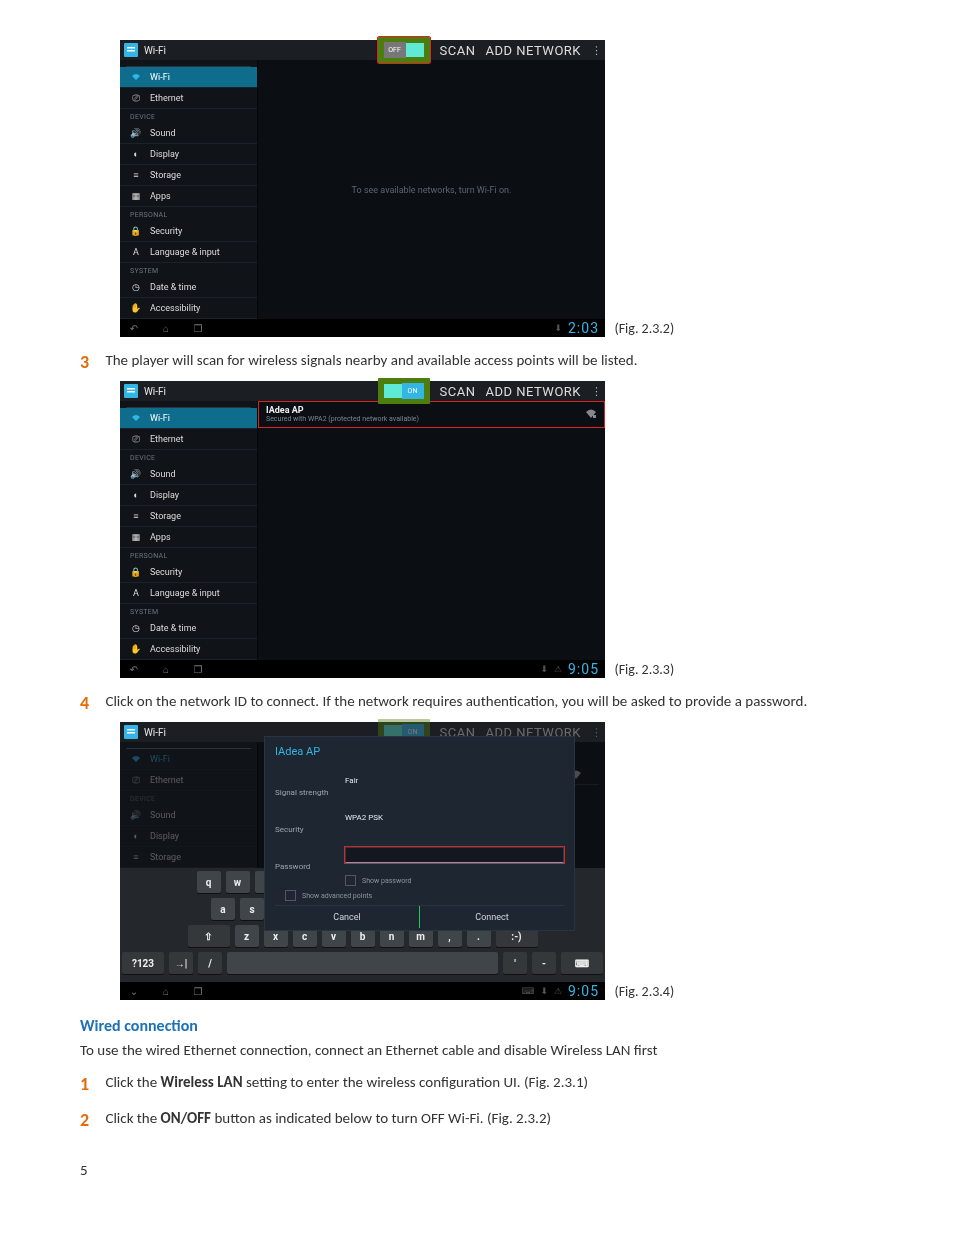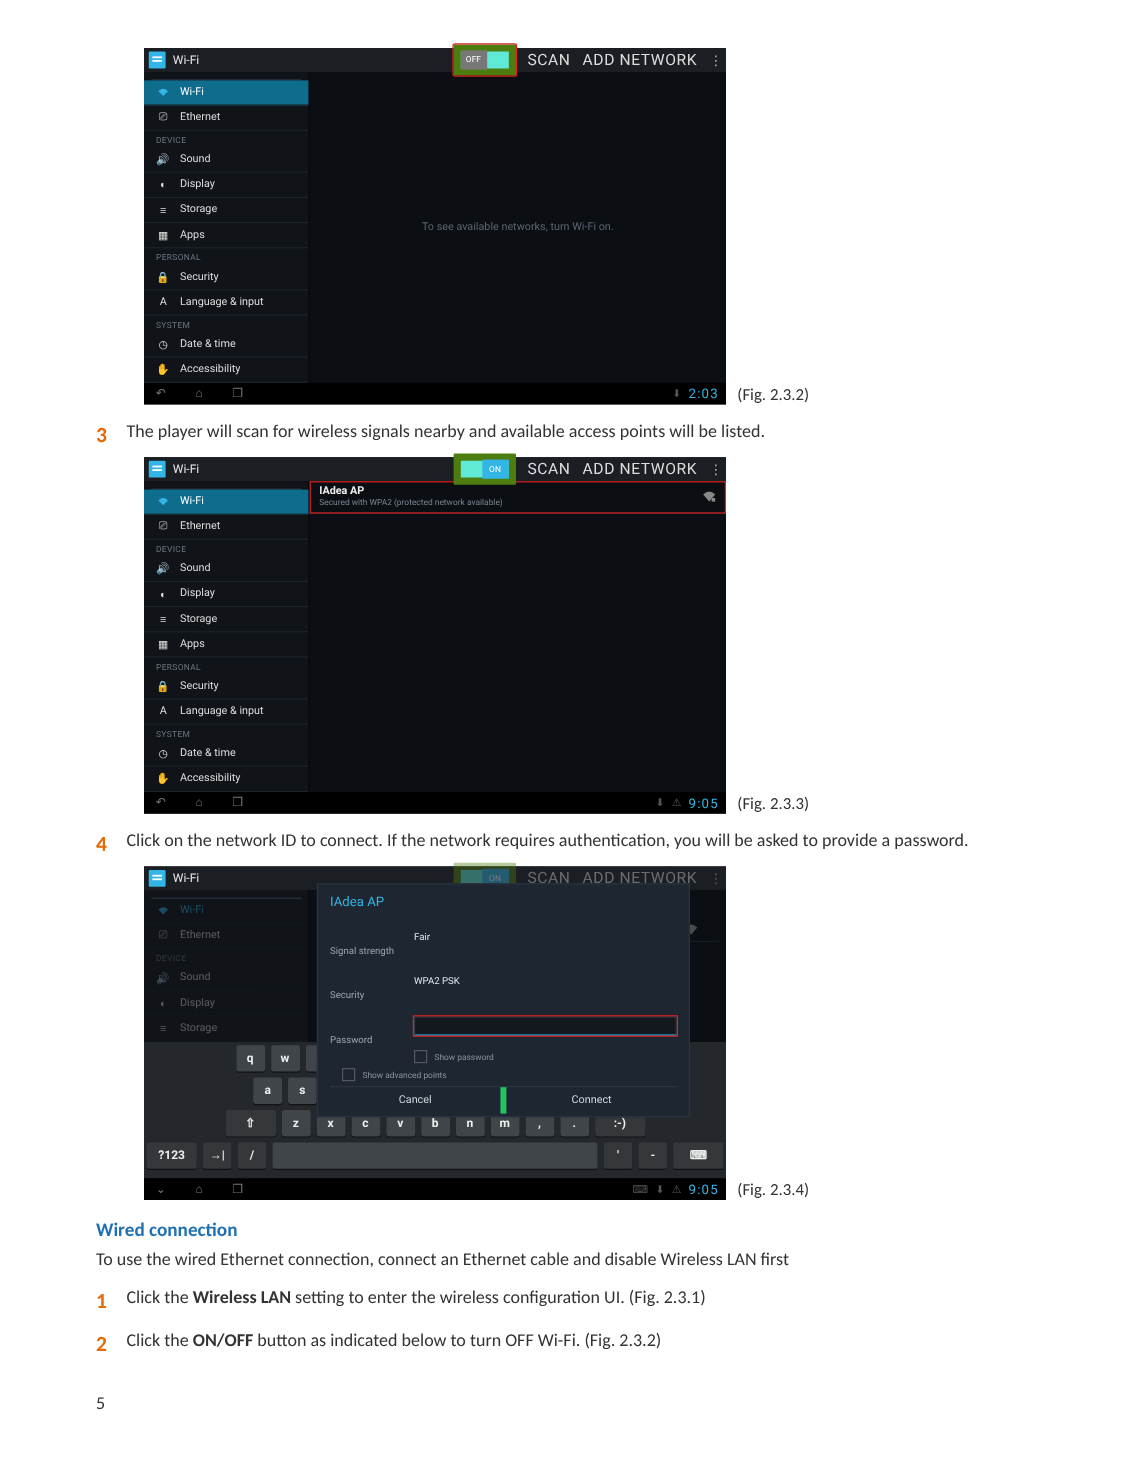--- a/index.html
+++ b/index.html
@@ -123,21 +123,21 @@
   .navbar {
     height: 18px; background:#000;
     display:flex; align-items:center;
     padding: 0 6px;
   }
   .navbar .nav-icon { width:16px; height:12px; margin-right:16px;
     display:inline-flex; align-items:center; justify-content:center;
     color:#777; font-size:10px;}
   .navbar .nav-spacer { flex:1; }
   .status-icons { display:flex; align-items:center; gap:6px; color:#555; font-size:9px;}
-  .clock { color:#33b5e5; font-size:11px; letter-spacing:1px;}
+  .clock { color:#33b5e5; font-size:14px; letter-spacing:1px;}
 
   
   .overlay-pane {
     flex:1; position:relative; background:#0b0e12;
   }
   .network-item.faded { opacity:0.7; }
   .dialog {
     position:absolute; top:-6px; left:6px; right:30px;
     background:#1e2731; border:1px solid #2a3440;
     padding: 8px 10px 2px;
@@ -150,21 +150,21 @@
   .pw-input {
     flex:1; background:#13181e; border:1px solid #2a3a46;
     border-bottom:1px solid #33b5e5; height:14px;
   }
   .pw-input.highlight { outline:1px solid #d22; }
   .show-pw { display:flex; align-items:center; gap:6px; font-size:7px;
     margin: 4px 0 4px 70px; color:#8a949f;}
   .show-pw .chk { width:9px; height:9px; border:1px solid #556; }
   .dialog-actions { display:flex; border-top:1px solid #2a3440; margin-top:4px;}
   .dialog-btn { flex:1; text-align:center; padding:6px 0; font-size:9px; color:#cfd6de; cursor:pointer;}
-  .dialog-btn + .dialog-btn { border-left:5px solid #22c55e; }
+  .dialog-btn + .dialog-btn { border-left:1px solid #22c55e; }
   .sidebar.dim .sidebar-item,
   .sidebar.dim .sidebar-header { opacity:0.35; }
 
   
   .keyboard {
     background:#24282c;
     padding:3px 2px;
   }
   .kb-row { display:flex; justify-content:center; gap:5px; margin-bottom:5px;}
   .key {

